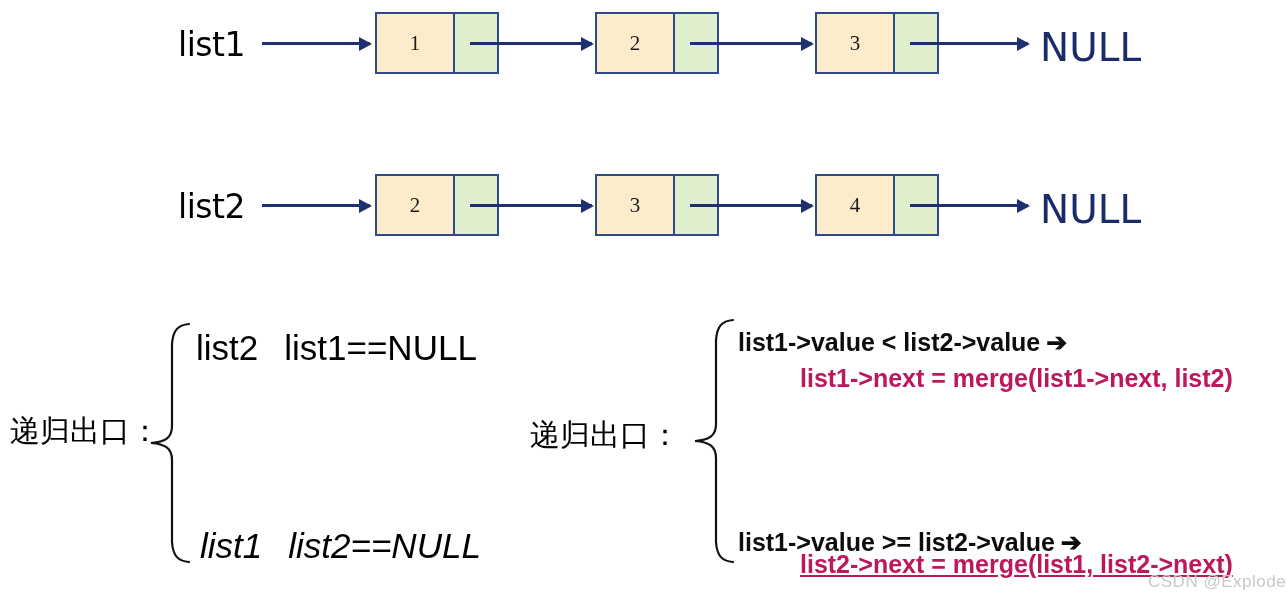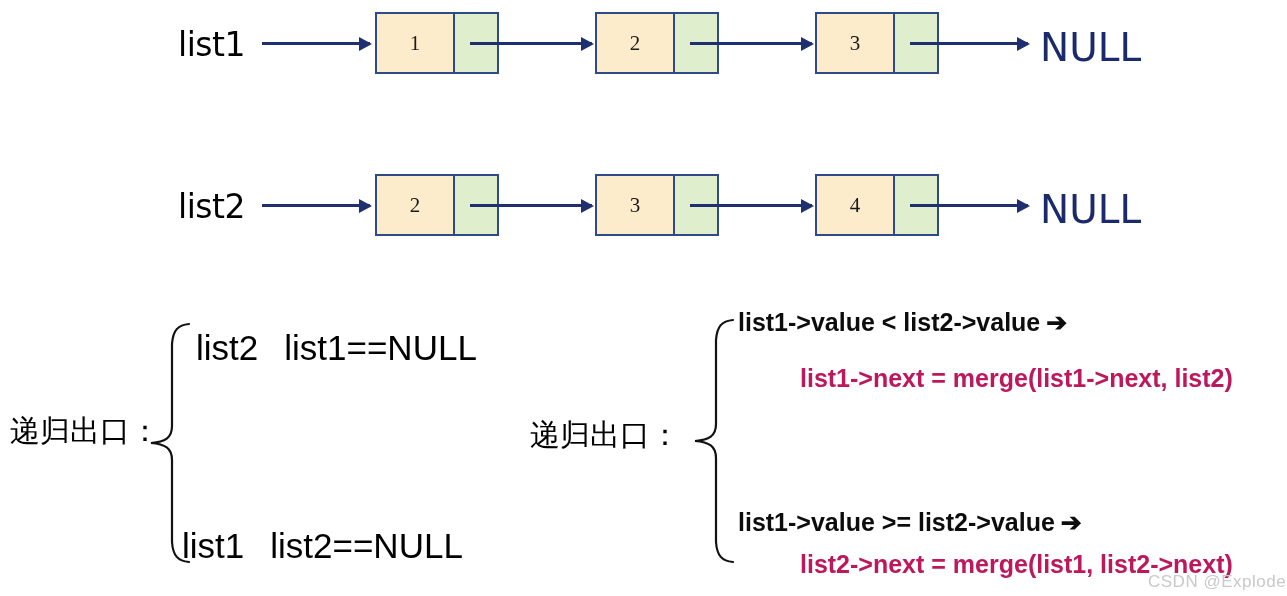--- a/index.html
+++ b/index.html
@@ -104,20 +104,21 @@
   .case-line .gap { display: inline-block; width: 26px; }
 
   .cond-line {
     position: absolute;
     white-space: nowrap;
     font-size: 25px;
     line-height: 1;
     color: #0d0d0d;
     font-weight: bold;
     font-family: "Liberation Sans", sans-serif;
+    margin-top: 20px;
   }
   .cond-line .arrow-glyph {
     font-size: 25px;
     font-weight: bold;
     padding-left: 6px;
   }
   .code-line {
     position: absolute;
     white-space: nowrap;
     font-size: 25px;
@@ -200,21 +201,21 @@
   <div class="brace" style="left:148px; top:322px;">
     <svg width="42" height="242" viewBox="0 0 42 242" fill="none" stroke="#111111" stroke-width="2.2" stroke-linecap="round">
       <path d="M41 2 C30 3, 25 8, 24 22 L24 104 C24 116, 17 120, 3 121 C17 122, 24 126, 24 138 L24 220 C25 234, 30 239, 41 240"></path>
     </svg>
   </div>
 
   <div class="case-line" style="left:196px; top:330px;">
     <span>list2</span><span class="gap"></span><span>list1==NULL</span>
   </div>
 
-  <div class="case-line" style="left:182px; top:528px;">
+  <div class="case-line" style="left:200px; top:528px;font-style:italic;">
     <span>list1</span><span class="gap"></span><span>list2==NULL</span>
   </div>
 </div>
 
 <div>
   <div class="cn-label" style="left:530px; top:422px;">递归出口：</div>
 
   <div class="brace" style="left:692px; top:318px;">
     <svg width="42" height="246" viewBox="0 0 42 246" fill="none" stroke="#111111" stroke-width="2.2" stroke-linecap="round">
       <path d="M41 2 C30 3, 25 8, 24 22 L24 106 C24 118, 17 122, 3 123 C17 124, 24 128, 24 140 L24 224 C25 238, 30 243, 41 244"></path>
@@ -222,16 +223,16 @@
   </div>
 
   <div class="cond-line" style="left:738px; top:310px;">
     <span>list1-&gt;value &lt; list2-&gt;value</span><span class="arrow-glyph">➔</span>
   </div>
   <div class="code-line" style="left:800px; top:366px;">list1-&gt;next = merge(list1-&gt;next, list2)</div>
 
   <div class="cond-line" style="left:738px; top:510px;">
     <span>list1-&gt;value &gt;= list2-&gt;value</span><span class="arrow-glyph">➔</span>
   </div>
-  <div class="code-line" style="left:800px; top:552px;">list2-&gt;next = merge(list1, list2-&gt;next)</div>
+  <div class="code-line" style="left:800px; top:552px;text-decoration:underline;">list2-&gt;next = merge(list1, list2-&gt;next)</div>
 </div>
 
 <div class="watermark" style="left:1148px; top:572px;">CSDN @Exploder</div>
 
 </body></html>

